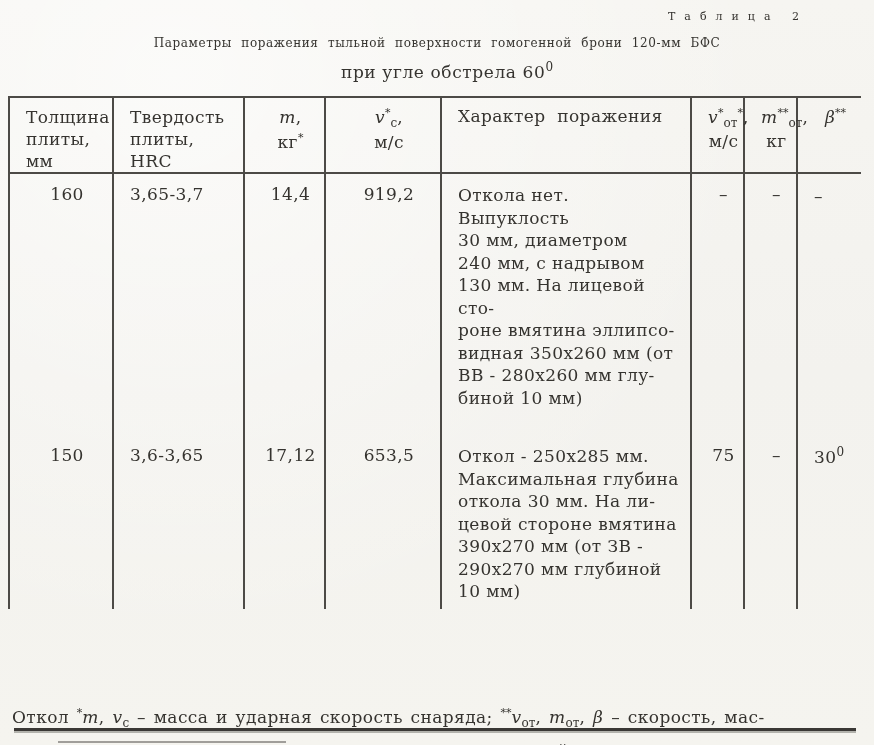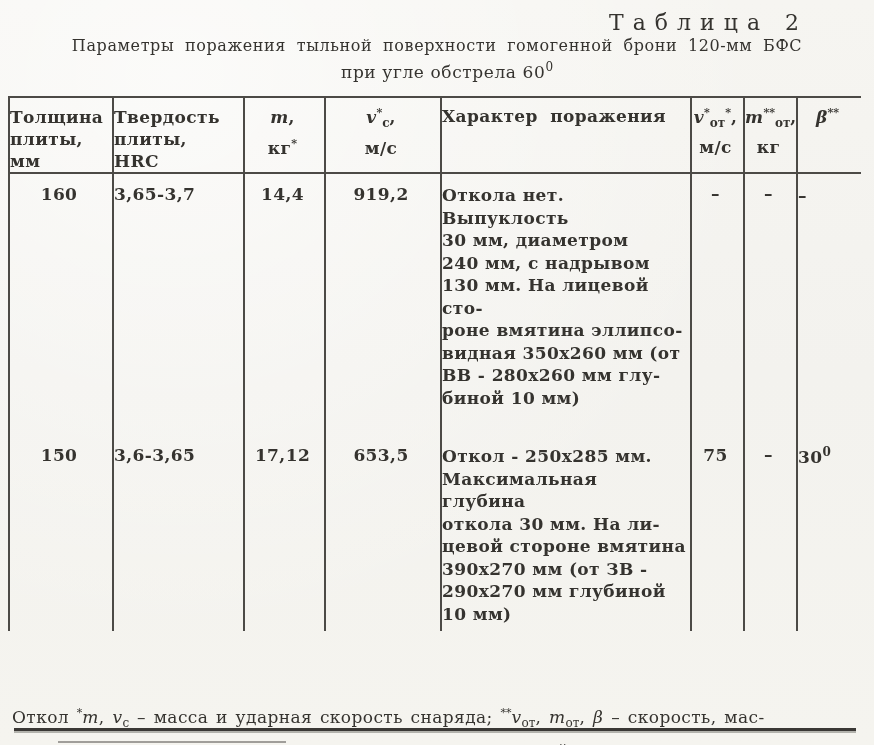--- a/index.html
+++ b/index.html
@@ -10,54 +10,54 @@
     color:#35332f;
   }
   .page {
     position:relative; width:874px; height:745px; overflow:hidden;
     background:
       radial-gradient(ellipse at 20% 10%, rgba(255,255,255,.6), rgba(0,0,0,0) 60%),
       linear-gradient(180deg,#f6f5f1 0%,#f3f2ee 50%,#f5f4ef 100%);
   }
   .ttl {
     position:absolute; top:10px; right:66px;
-    font-size:22px; letter-spacing:9px; white-space:nowrap;
+    font-size:11px; letter-spacing:9px; white-space:nowrap;
   }
   .sub1 {
     position:absolute; top:36px; left:0; width:874px;
-    text-align:center; font-size:16px; word-spacing:5px; letter-spacing:.6px;
+    text-align:center; font-size:12px; word-spacing:5px; letter-spacing:.6px;
   }
   .sub2 {
     position:absolute; top:60px; left:0; width:874px;
     text-align:center; font-size:17px; letter-spacing:.6px;margin-left:10px;
   }
   sup { font-size:11px; letter-spacing:0; }
   sub { font-size:12px; letter-spacing:0; }
   .dg { font-size:12px; vertical-align:7px; }
 
   table.main {
     position:absolute; top:96px; left:8px;
     border-collapse:collapse; table-layout:fixed;
     width:852px;
     border-top:2px solid #4c4a46;
     font-size:17px;
   }
   table.main td, table.main th {
     border-left:2px solid #4c4a46;
-    vertical-align:top; font-weight:bold;
-    padding:8px 4px 0 0;
+    vertical-align:top; font-weight:normal;
+    padding:8px 4px 0 16px;
     letter-spacing:.4px;
   }
   table.main th { height:64px; }
   th.hleft { text-align:left; white-space:pre-line; padding-left:8px; line-height:22px; }
   th.hmid  { text-align:center; vertical-align:middle; padding-bottom:10px; }
   th.hchar { text-align:left; vertical-align:middle; padding-left:14px; padding-bottom:12px; word-spacing:6px; }
   tr.hdr th { border-bottom:2px solid #4c4a46; }
   .hline1 i { font-style:italic; }
-  .hline2 { margin-top:7px; }
+  .hline2 { margin-top:1px; }
 
   td.num { text-align:center; }
   td.hardL { text-align:left; padding-left:5px;margin-left:48px; }
   td.hardC { text-align:center; }
   td.desc {
     white-space:pre-line; line-height:22.5px;
     padding-left:12px; letter-spacing:.3px;
   }
   tr.r td { padding-top:10px; }
   tr.r1 td { padding-bottom:26px; }

